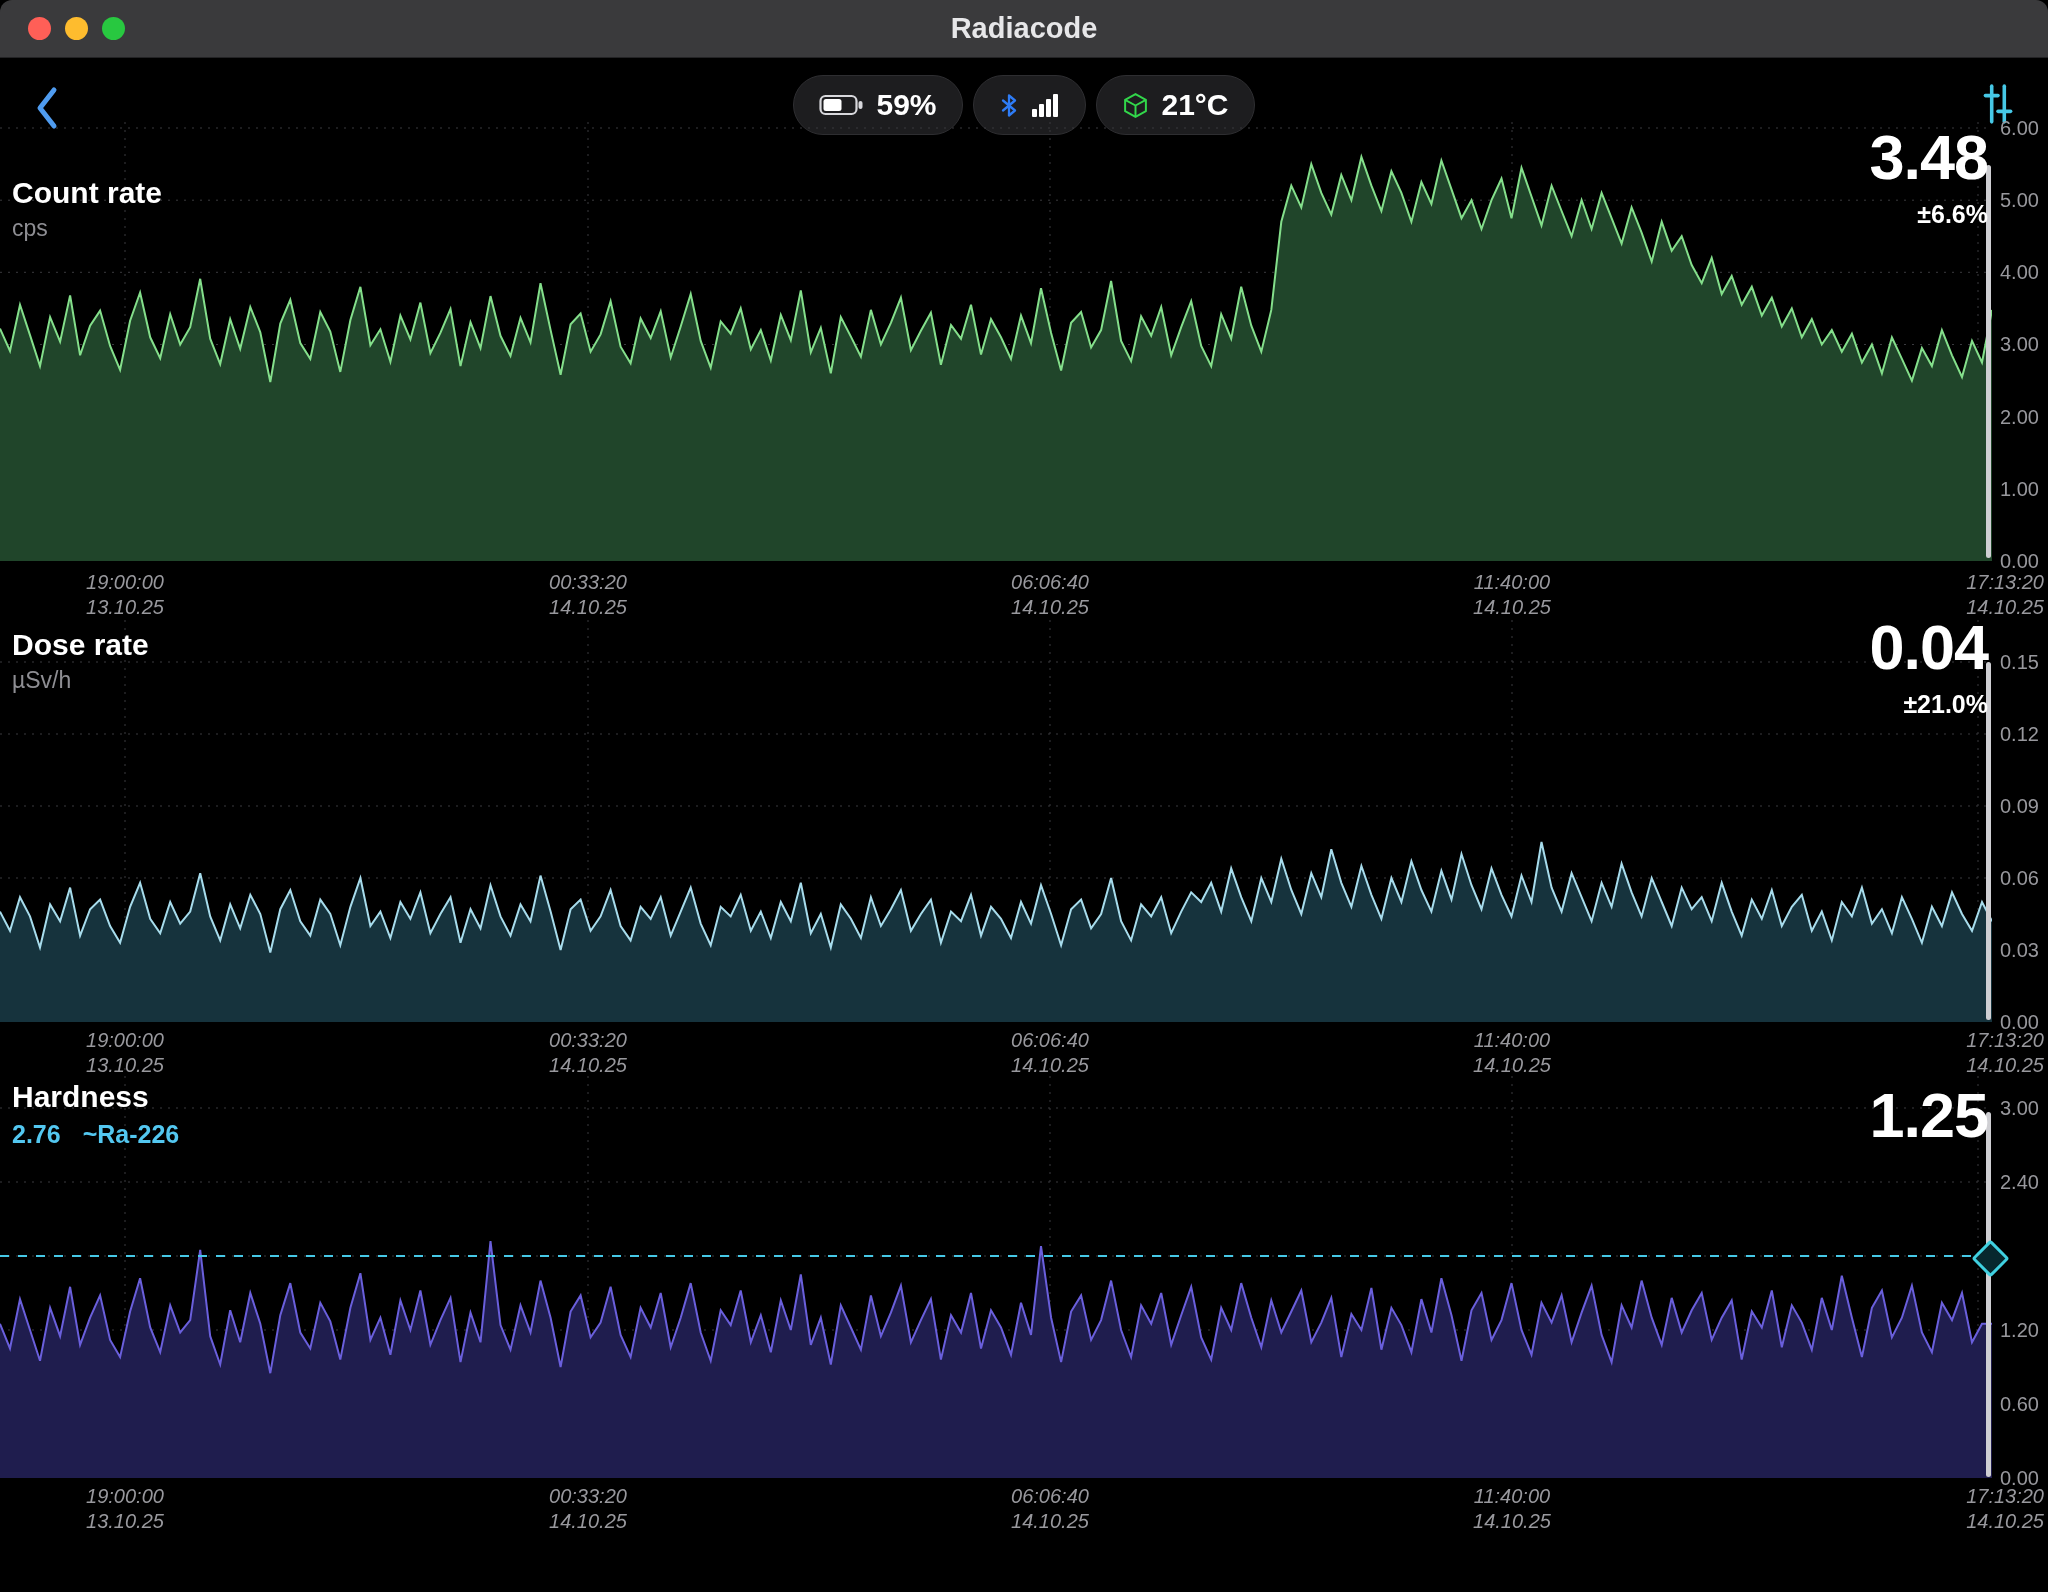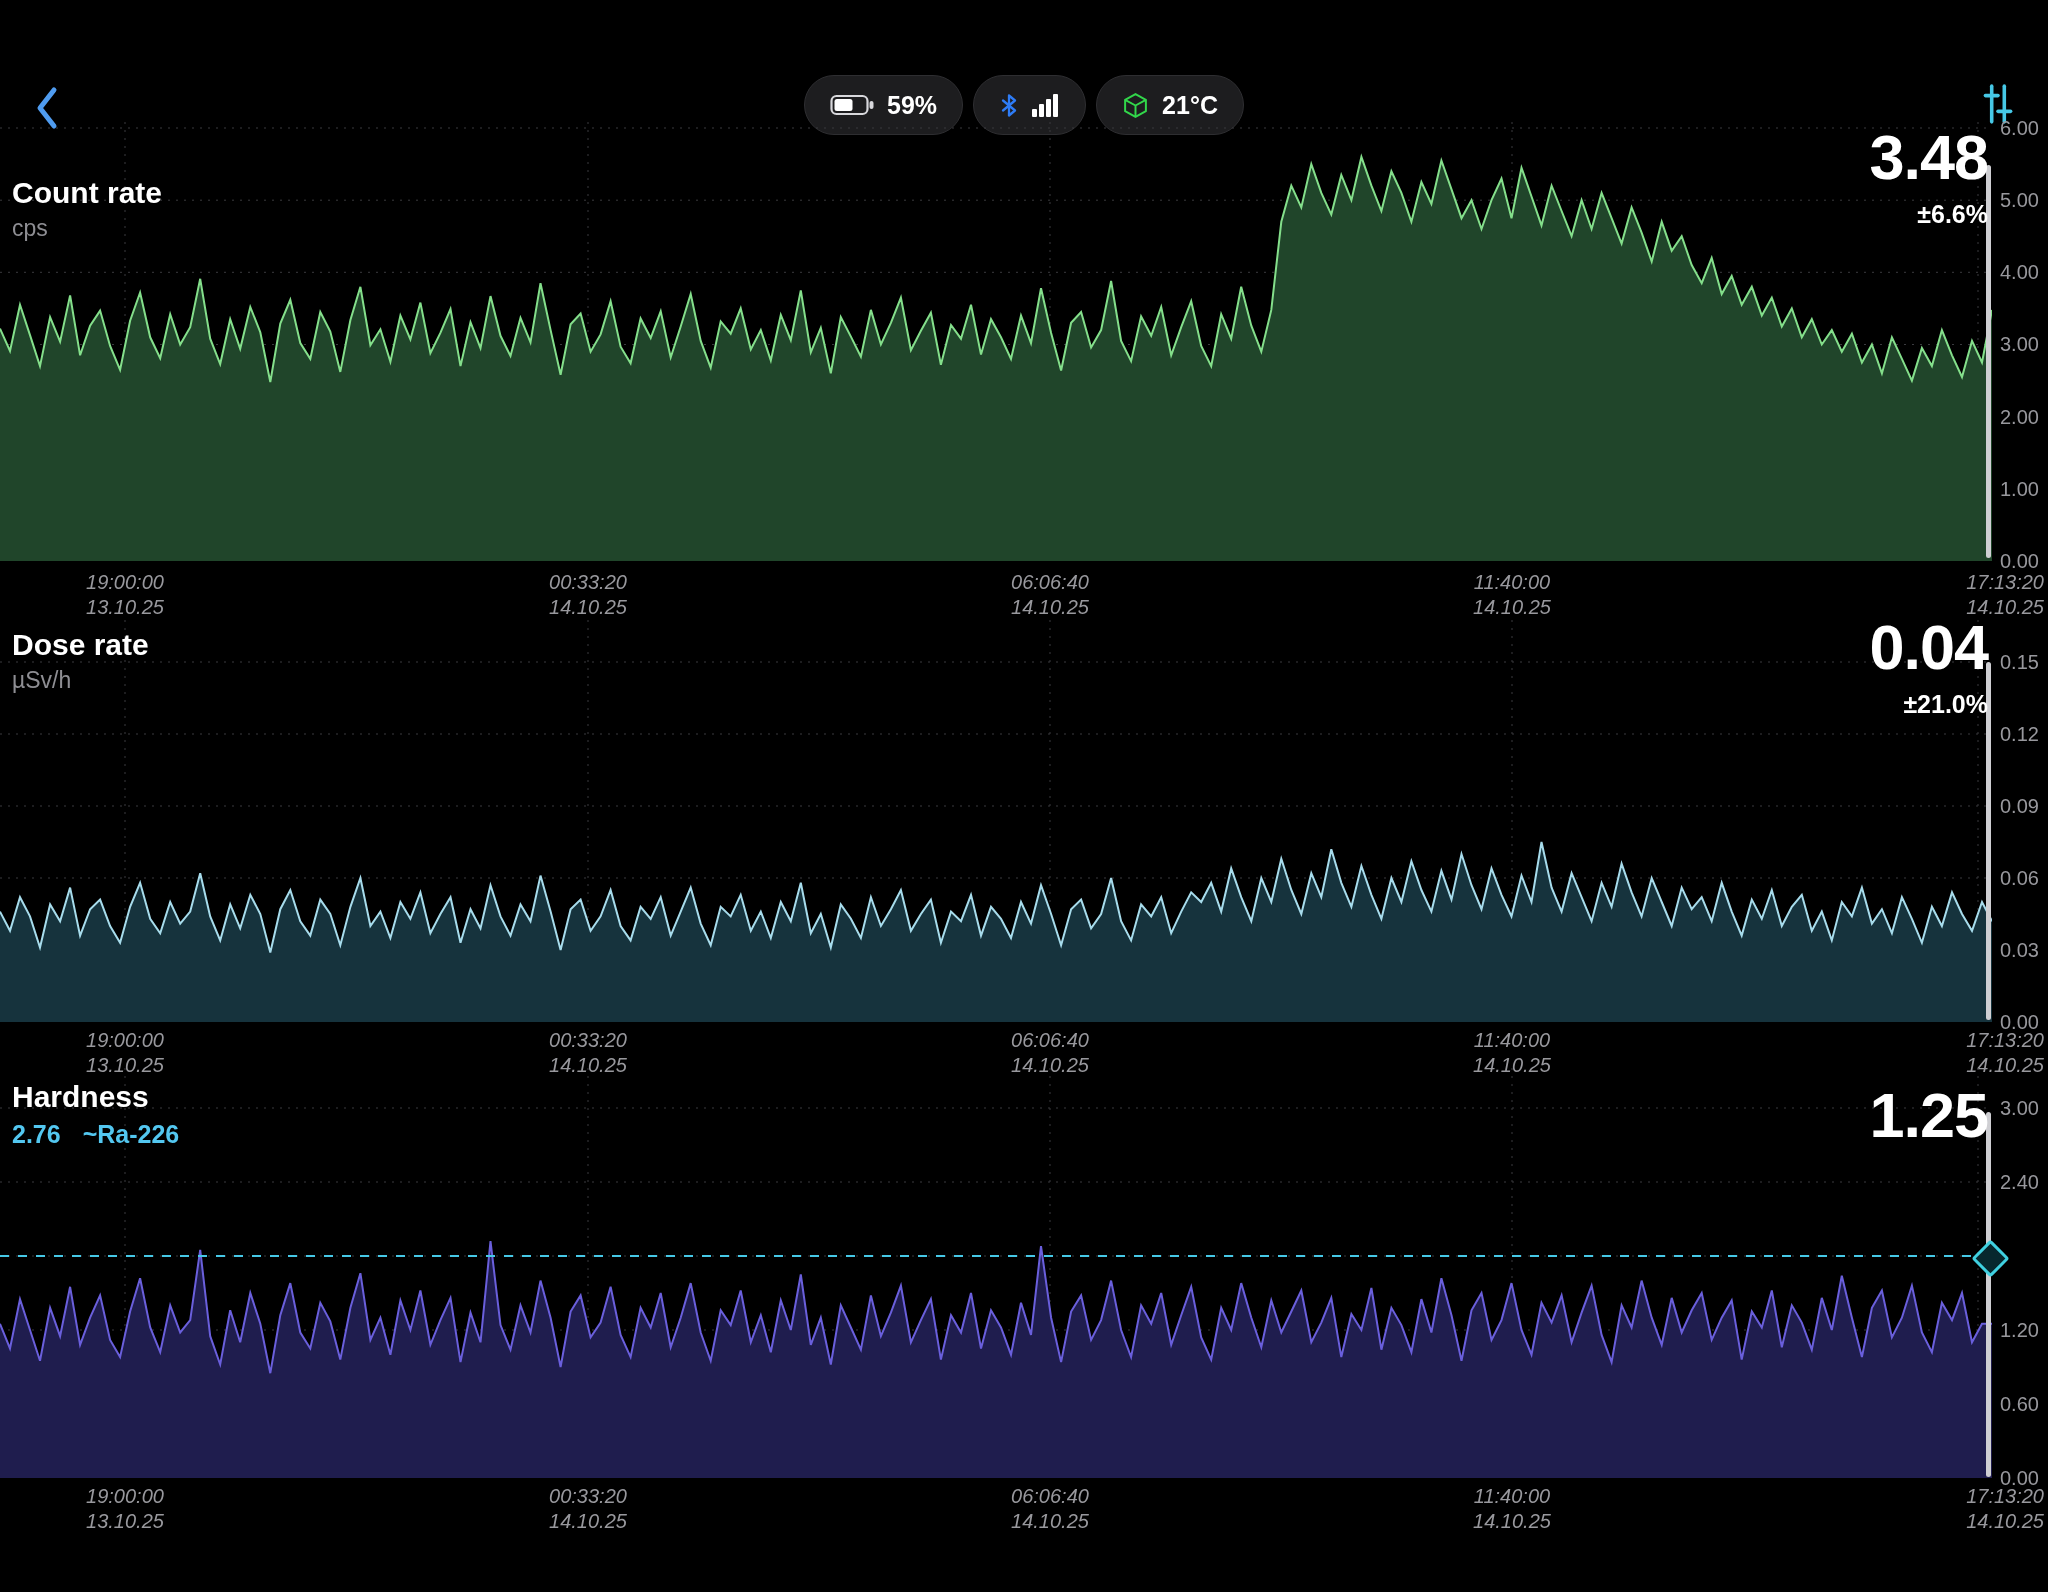--- a/index.html
+++ b/index.html
@@ -12,21 +12,21 @@
   .light{width:23px;height:23px;border-radius:50%;}
   .wtitle{position:absolute;left:0;top:0;width:100%;height:57px;line-height:57px;text-align:center;
           color:#e7e7e9;font-size:29px;font-weight:700;}
 
   
   .toolbar{position:absolute;left:0;top:57px;width:100%;height:100px;}
   .backbtn{position:absolute;left:30px;top:24px;background:none;border:none;padding:4px;cursor:pointer;}
   .pills{position:absolute;left:0;top:18px;width:100%;display:flex;justify-content:center;gap:10px;pointer-events:none;}
   .pill{pointer-events:auto;display:flex;align-items:center;gap:13px;height:58px;padding:0 25px;border-radius:30px;
         background:#1d1d1f;border:1px solid #2e2e31;}
-  .pill span.txt{color:#fff;font-size:25px;font-weight:700;}
+  .pill span.txt{color:#fff;font-size:30px;font-weight:700;}
   .settingsbtn{position:absolute;right:28px;top:22px;background:none;border:none;padding:4px;cursor:pointer;}
 
   
   .chart{position:absolute;left:0;width:2048px;}
   .plot{position:absolute;left:0;}
   .grid{stroke:#3a3a3e;stroke-width:1;stroke-dasharray:2 6;}
   .titleblock{position:absolute;left:12px;z-index:5;}
   .ctitle{color:#fff;font-size:30px;font-weight:700;}
   .cunit{color:#8e8e93;font-size:23px;margin-top:5px;}
   .csub{margin-top:6px;}
@@ -47,20 +47,28 @@
   .rangebtn{position:absolute;left:26px;top:0;height:65px;background:none;border:none;color:#fff;
             font-size:30px;font-weight:600;cursor:pointer;font-family:"Liberation Sans",sans-serif;}
   .skipbtn{position:absolute;left:104px;top:14px;background:none;border:none;cursor:pointer;}
   .kebabbtn{position:absolute;right:22px;top:13px;background:none;border:none;cursor:pointer;}
 </style>
 </head>
 <body>
 
 <div id="window">
 
+  <div class="titlebar">
+    <div class="lights">
+      <span class="light" style="background:#ff5f57"></span>
+      <span class="light" style="background:#febc2e"></span>
+      <span class="light" style="background:#28c840"></span>
+    </div>
+    <div class="wtitle">Radiacode</div>
+  </div>
 
   <div class="toolbar">
     <button class="backbtn">
       <svg width="26" height="46" viewBox="0 0 26 46">
         <polyline points="20,5 6,23 20,41" fill="none" stroke="#4f9cf0" stroke-width="5" stroke-linecap="round" stroke-linejoin="round"></polyline>
       </svg>
     </button>
 
     <div class="pills">
       <div class="pill">

